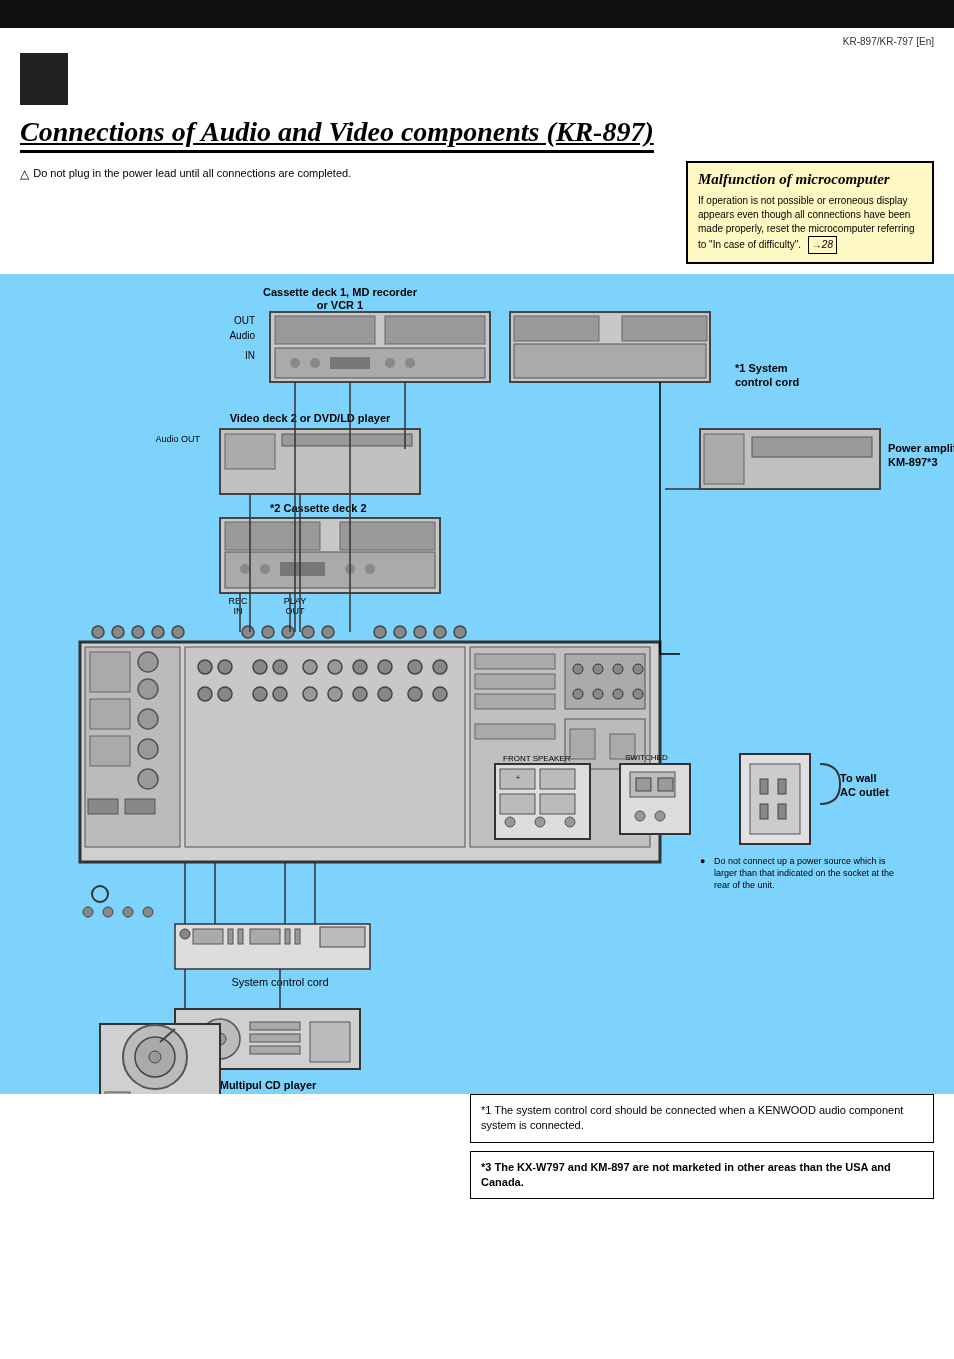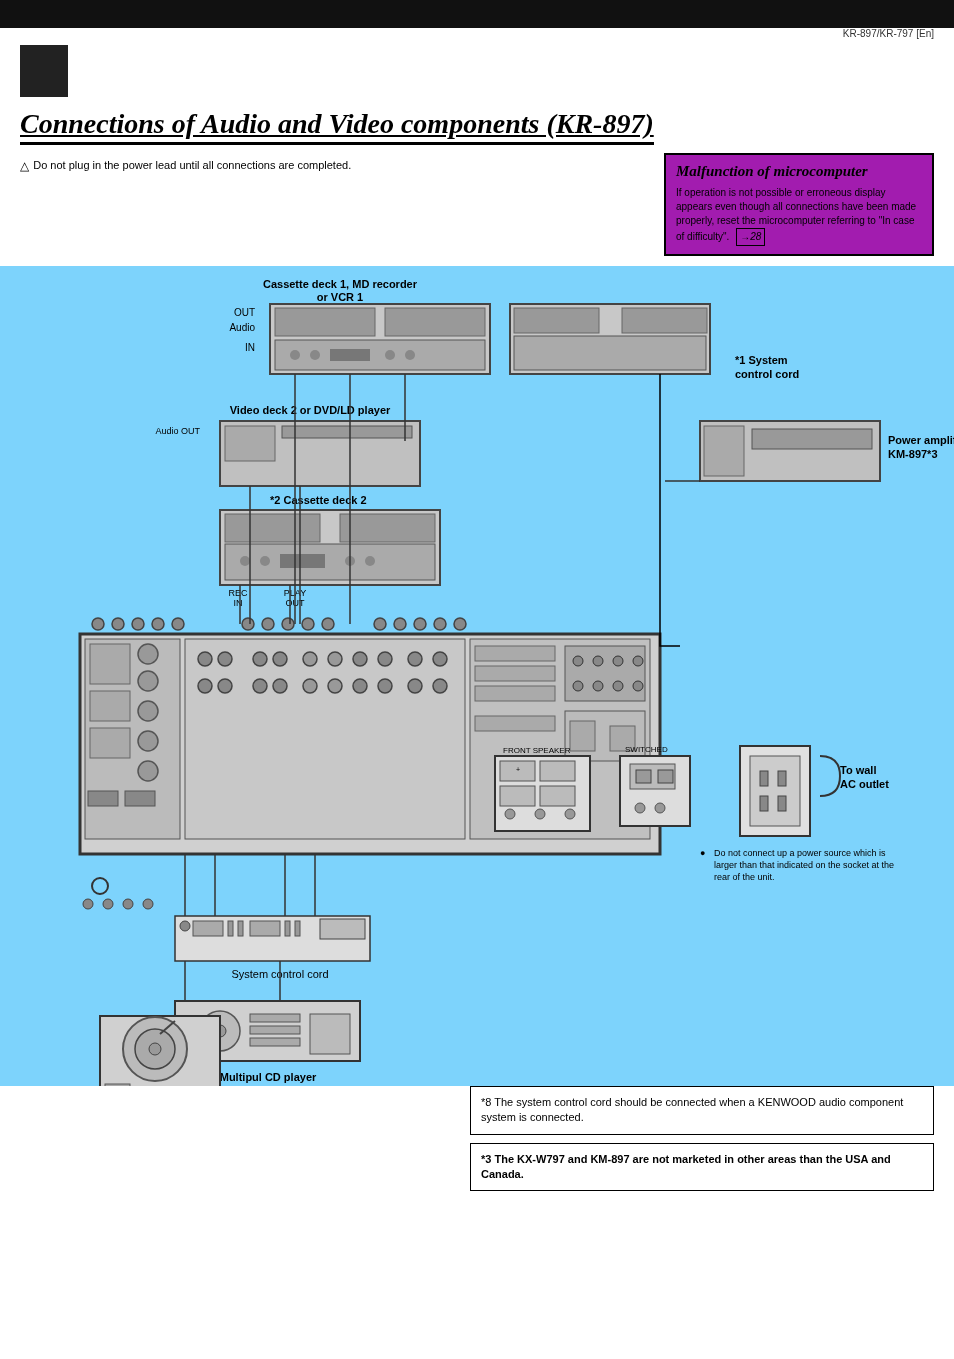--- a/index.html
+++ b/index.html
@@ -24,21 +24,21 @@
     .top-bar {
       background: #111;
       height: 28px;
       width: 100%;
     }
 
     .model-number {
       text-align: right;
       font-size: 10px;
       color: #333;
-      padding: 0 20px 0 0;
+      padding: 8px 20px 0 0;
     }
 
     .page-header {
       padding: 4px 20px 0 20px;
     }
 
     .title-block {
       display: flex;
       align-items: flex-start;
       gap: 12px;
@@ -92,23 +92,23 @@
     }
 
     .triangle {
       font-size: 12px;
       flex-shrink: 0;
     }
 
     .malfunction-box {
       border: 2px solid #000;
       padding: 8px 10px;
-      width: 270px;
+      width: 248px;
       flex-shrink: 0;
-      background: #a21caf;
+      background: #fef9c3;
     }
 
     .malfunction-title {
       font-size: 15px;
       font-weight: bold;
       font-style: italic;
       font-family: 'Times New Roman', serif;
       margin-bottom: 6px;
     }
 
@@ -441,21 +441,21 @@
     </svg>
   </div>
 
   <div style="padding: 0 20px; display: flex; gap: 20px;">
 
     <div style="flex: 0 0 430px;"></div>
 
     <div style="flex: 1; display: flex; flex-direction: column; gap: 8px;">
 
       <div class="footnote-box">
-        <span>*8 The system control cord should be connected when a KENWOOD audio component system is connected.</span>
+        <span>*1 The system control cord should be connected when a KENWOOD audio component system is connected.</span>
       </div>
 
 
       <div class="footnote-box">
         <strong>*3 The KX-W797 and KM-897 are not marketed in other areas than the USA and Canada.</strong>
       </div>
 
     </div>
   </div>
 

